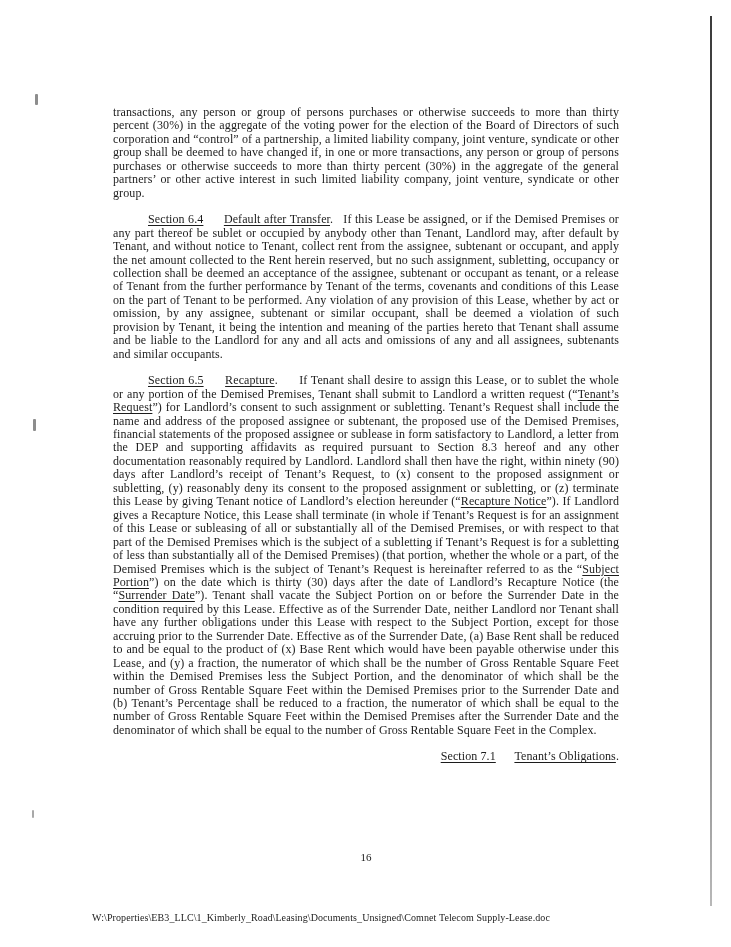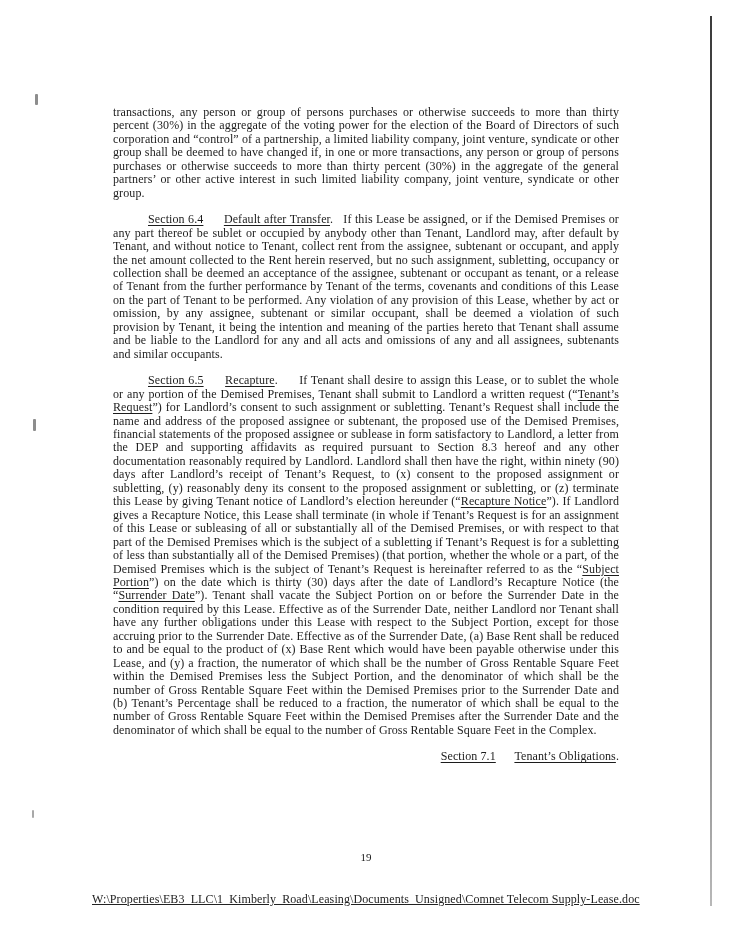--- a/index.html
+++ b/index.html
@@ -34,25 +34,24 @@
   }
   .u { text-decoration: underline; text-underline-offset: 1.5px; margin-top: 31px; }
   .page-number {
     position: absolute;
     top: 851px; left: 113px; width: 506px;
     text-align: center;
     font-size: 11px;
   }
   .footer-path {
     position: absolute;
-    top: 892px; left: 92px;
-    font-size: 12px;
+    top: 912px; left: 92px;
+    font-size: 10px;
     letter-spacing: 0.1px;
     color: #222;
-    text-decoration: underline;
   }
   
   .edge-line {
     position: absolute;
     left: 710px; top: 16px;
     width: 2px; height: 890px;
     background: linear-gradient(to bottom, #3c3c3c 0%, #555 35%, #7a7a7a 70%, #b8b8b8 100%);
   }
   .scan-mark { position: absolute; background: #8d8d8d; border-radius: 1px; }
   .mark-1 { left: 35px; top: 94px;  width: 3px; height: 11px; }
@@ -69,16 +68,16 @@
   <div class="scan-mark mark-2"></div>
   <div class="scan-mark mark-3"></div>
 
   <div class="content">
       <p class="p"><span>transactions, any person or group of persons purchases or otherwise succeeds to more than thirty percent (30%) in the aggregate of the voting power for the election of the Board of Directors of such corporation and “control” of a partnership, a limited liability company, joint venture, syndicate or other group shall be deemed to have changed if, in one or more transactions, any person or group of persons purchases or otherwise succeeds to more than thirty percent (30%) in the aggregate of the general partners’ or other active interest in such limited liability company, joint venture, syndicate or other group.</span></p>
       <p class="p ind1"><span class="u">Section 6.4</span><span>&nbsp;&nbsp;&nbsp;&nbsp;&nbsp;&nbsp;</span><span class="u">Default after Transfer</span><span>.&nbsp;&nbsp;&nbsp;If this Lease be assigned, or if the Demised Premises or any part thereof be sublet or occupied by anybody other than Tenant, Landlord may, after default by Tenant, and without notice to Tenant, collect rent from the assignee, subtenant or occupant, and apply the net amount collected to the Rent herein reserved, but no such assignment, subletting, occupancy or collection shall be deemed an acceptance of the assignee, subtenant or occupant as tenant, or a release of Tenant from the further performance by Tenant of the terms, covenants and conditions of this Lease on the part of Tenant to be performed.  Any violation of any provision of this Lease, whether by act or omission, by any assignee, subtenant or similar occupant, shall be deemed a violation of such provision by Tenant, it being the intention and meaning of the parties hereto that Tenant shall assume and be liable to the Landlord for any and all acts and omissions of any and all assignees, subtenants and similar occupants.</span></p>
       <p class="p ind1"><span class="u">Section 6.5</span><span>&nbsp;&nbsp;&nbsp;&nbsp;&nbsp;&nbsp;</span><span class="u">Recapture</span><span>.&nbsp;&nbsp;&nbsp;&nbsp;&nbsp;&nbsp;If Tenant shall desire to assign this Lease, or to sublet the whole or any portion of the Demised Premises, Tenant shall submit to Landlord a written request (“</span><span class="u">Tenant’s Request</span><span>”) for Landlord’s consent to such assignment or subletting.  Tenant’s Request shall include the name and address of the proposed assignee or subtenant, the proposed use of the Demised Premises, financial statements of the proposed assignee or sublease in form satisfactory to Landlord, a letter from the DEP and supporting affidavits as required pursuant to Section 8.3 hereof and any other documentation reasonably required by Landlord.  Landlord shall then have the right, within ninety (90) days after Landlord’s receipt of Tenant’s Request, to (x) consent to the proposed assignment or subletting, (y) reasonably deny its consent to the proposed assignment or subletting, or (z) terminate this Lease by giving Tenant notice of Landlord’s election hereunder (“</span><span class="u">Recapture Notice</span><span>”).  If Landlord gives a Recapture Notice, this Lease shall terminate (in whole if Tenant’s Request is for an assignment of this Lease or subleasing of all or substantially all of the Demised Premises, or with respect to that part of the Demised Premises which is the subject of a subletting if Tenant’s Request is for a subletting of less than substantially all of the Demised Premises) (that portion, whether the whole or a part, of the Demised Premises which is the subject of Tenant’s Request is hereinafter referred to as the “</span><span class="u">Subject Portion</span><span>”) on the date which is thirty (30) days after the date of Landlord’s Recapture Notice (the “</span><span class="u">Surrender Date</span><span>”).  Tenant shall vacate the  Subject Portion on or before the Surrender Date in the condition required by this Lease.  Effective as of the Surrender Date, neither Landlord nor Tenant shall have any further obligations under this Lease with respect to the Subject Portion, except for those accruing prior to the Surrender Date.   Effective as of the Surrender Date, (a) Base Rent shall be reduced to and be equal to the product of (x) Base Rent which would have been payable otherwise under this Lease, and (y) a fraction, the numerator of which shall be the number of Gross Rentable Square Feet within the Demised Premises less the Subject Portion, and the denominator of which shall be the number of Gross Rentable Square Feet within the Demised Premises prior to the Surrender Date and (b) Tenant’s Percentage shall be reduced to a fraction, the numerator of which shall be equal to the number of Gross Rentable Square Feet within the Demised Premises after the Surrender Date and the denominator of which shall be equal to the number of Gross Rentable Square Feet in the Complex.</span></p>
       <p class="p ind1 left"><span class="u">Section 7.1</span><span>&nbsp;&nbsp;&nbsp;&nbsp;&nbsp;&nbsp;</span><span class="u">Tenant’s Obligations</span><span>.</span></p>
     </div>
 
-  <div class="page-number">19</div>
+  <div class="page-number">16</div>
   <div class="footer-path">W:\Properties\EB3_LLC\1_Kimberly_Road\Leasing\Documents_Unsigned\Comnet Telecom Supply-Lease.doc</div>
 
 </div>
 
 </body></html>

